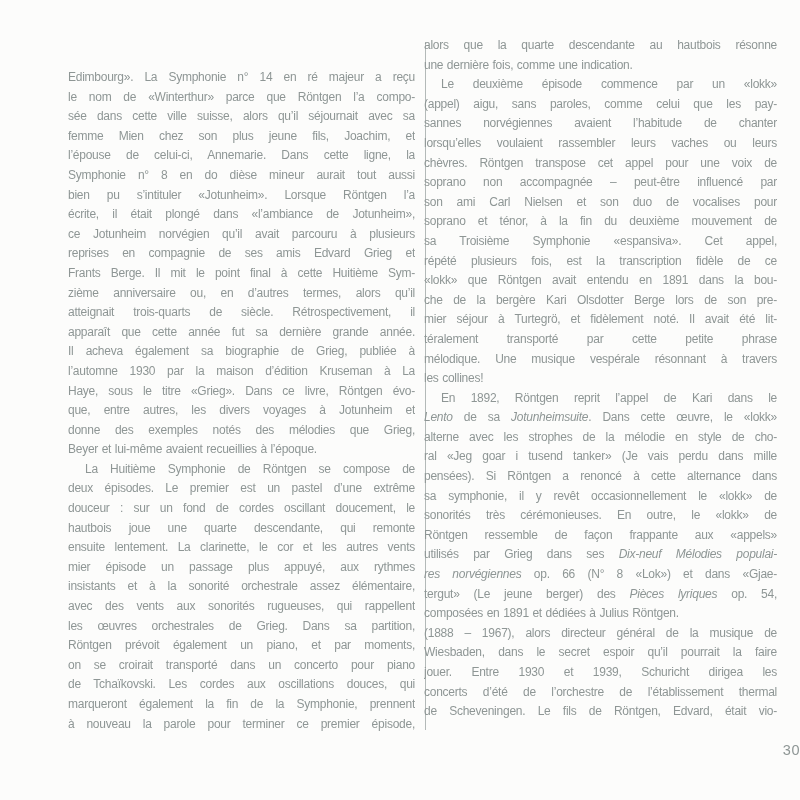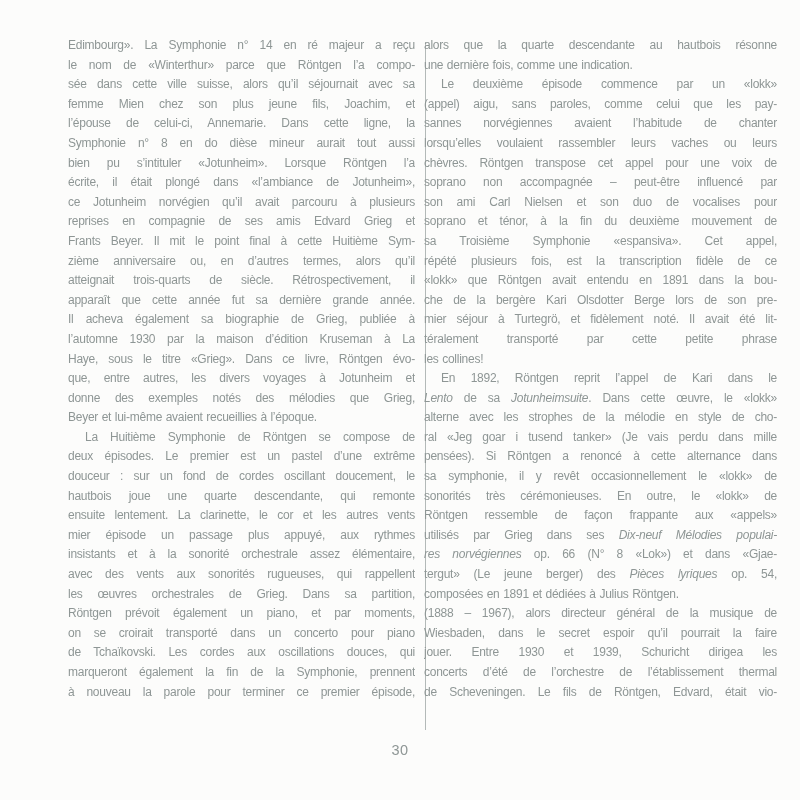--- a/index.html
+++ b/index.html
@@ -23,21 +23,21 @@
     color:var(--text);
     background:var(--bg);
   }
   .column{
     position:absolute;
     top:36px;
     font-size:12px;
     letter-spacing:-0.25px;
     word-spacing:0.5px;
   }
-  .column-left{ left:68px;  width:347px; }
+  .column-left{ left:68px;  width:347px;margin-top:32px; }
   .column-right{ left:424px; width:353px; }
   .line{
     height:19.6px;
     line-height:19.6px;
     overflow:hidden;
     text-align:justify;
     text-align-last:justify;
     white-space:normal;
   }
   .line.end{ text-align-last:left; }
@@ -49,41 +49,41 @@
     top:42px;
     width:1px;
     height:688px;
     background:var(--divider);
   }
   .page-number{
     position:absolute;
     top:742px;
     left:0;
     width:800px;
-    text-align:center;
+    text-align:right;
     font-size:14.5px;
     letter-spacing:0.5px;
   }
 </style>
 </head>
 <body>
 
 <div class="page">
   <div class="column column-left">
       <div class="line"><span>Edimbourg». La Symphonie n° 14 en ré majeur a reçu</span></div>
       <div class="line"><span>le nom de «Winterthur» parce que Röntgen l’a compo-</span></div>
       <div class="line"><span>sée dans cette ville suisse, alors qu’il séjournait avec sa</span></div>
       <div class="line"><span>femme Mien chez son plus jeune fils, Joachim, et</span></div>
       <div class="line"><span>l’épouse de celui-ci, Annemarie. Dans cette ligne, la</span></div>
       <div class="line"><span>Symphonie n° 8 en do dièse mineur aurait tout aussi</span></div>
       <div class="line"><span>bien pu s’intituler «Jotunheim». Lorsque Röntgen l’a</span></div>
       <div class="line"><span>écrite, il était plongé dans «l’ambiance de Jotunheim»,</span></div>
       <div class="line"><span>ce Jotunheim norvégien qu’il avait parcouru à plusieurs</span></div>
       <div class="line"><span>reprises en compagnie de ses amis Edvard Grieg et</span></div>
-      <div class="line"><span>Frants Beyer. Il mit le point final à cette Huitième Sym-</span></div>
+      <div class="line"><span>Frants Berge. Il mit le point final à cette Huitième Sym-</span></div>
       <div class="line"><span>zième anniversaire ou, en d’autres termes, alors qu’il</span></div>
       <div class="line"><span>atteignait trois-quarts de siècle. Rétrospectivement, il</span></div>
       <div class="line"><span>apparaît que cette année fut sa dernière grande année.</span></div>
       <div class="line"><span>Il acheva également sa biographie de Grieg, publiée à</span></div>
       <div class="line"><span>l’automne 1930 par la maison d’édition Kruseman à La</span></div>
       <div class="line"><span>Haye, sous le titre «Grieg». Dans ce livre, Röntgen évo-</span></div>
       <div class="line"><span>que, entre autres, les divers voyages à Jotunheim et</span></div>
       <div class="line"><span>donne des exemples notés des mélodies que Grieg,</span></div>
       <div class="line end"><span>Beyer et lui-même avaient recueillies à l’époque.</span></div>
       <div class="line indent"><span>La Huitième Symphonie de Röntgen se compose de</span></div>
@@ -112,20 +112,21 @@
       <div class="line"><span>chèvres. Röntgen transpose cet appel pour une voix de</span></div>
       <div class="line"><span>soprano non accompagnée – peut-être influencé par</span></div>
       <div class="line"><span>son ami Carl Nielsen et son duo de vocalises pour</span></div>
       <div class="line"><span>soprano et ténor, à la fin du deuxième mouvement de</span></div>
       <div class="line"><span>sa Troisième Symphonie «espansiva». Cet appel,</span></div>
       <div class="line"><span>répété plusieurs fois, est la transcription fidèle de ce</span></div>
       <div class="line"><span>«lokk» que Röntgen avait entendu en 1891 dans la bou-</span></div>
       <div class="line"><span>che de la bergère Kari Olsdotter Berge lors de son pre-</span></div>
       <div class="line"><span>mier séjour à Turtegrö, et fidèlement noté. Il avait été lit-</span></div>
       <div class="line"><span>téralement transporté par cette petite phrase</span></div>
+      <div class="line"><span>mélodique. Une musique vespérale résonnant à travers</span></div>
       <div class="line end"><span>les collines!</span></div>
       <div class="line indent"><span>En 1892, Röntgen reprit l’appel de Kari dans le</span></div>
       <div class="line"><span class="it">Lento</span><span> de sa </span><span class="it">Jotunheimsuite</span><span>. Dans cette œuvre, le «lokk»</span></div>
       <div class="line"><span>alterne avec les strophes de la mélodie en style de cho-</span></div>
       <div class="line"><span>ral «Jeg goar i tusend tanker» (Je vais perdu dans mille</span></div>
       <div class="line"><span>pensées). Si Röntgen a renoncé à cette alternance dans</span></div>
       <div class="line"><span>sa symphonie, il y revêt occasionnellement le «lokk» de</span></div>
       <div class="line"><span>sonorités très cérémonieuses. En outre, le «lokk» de</span></div>
       <div class="line"><span>Röntgen ressemble de façon frappante aux «appels»</span></div>
       <div class="line"><span>utilisés par Grieg dans ses </span><span class="it">Dix-neuf Mélodies populai-</span></div>

